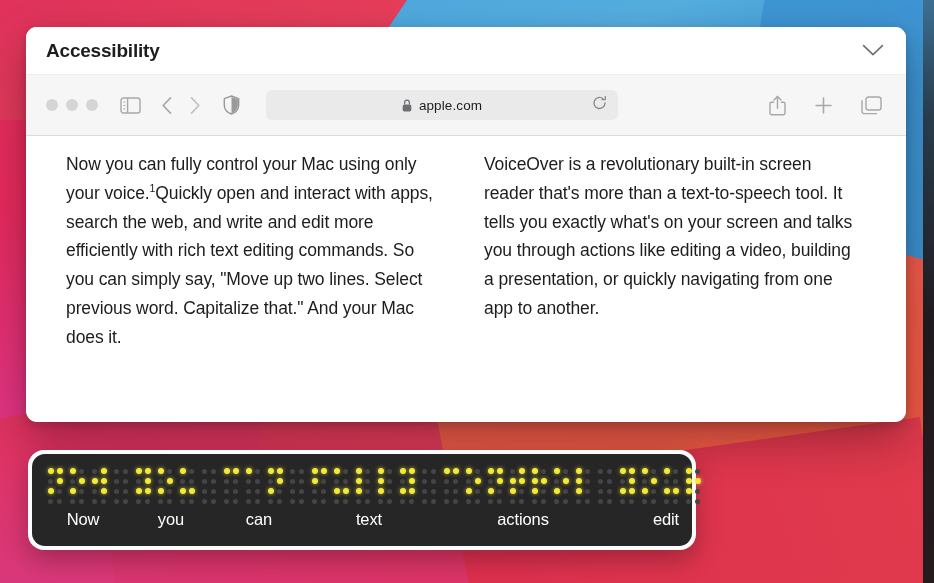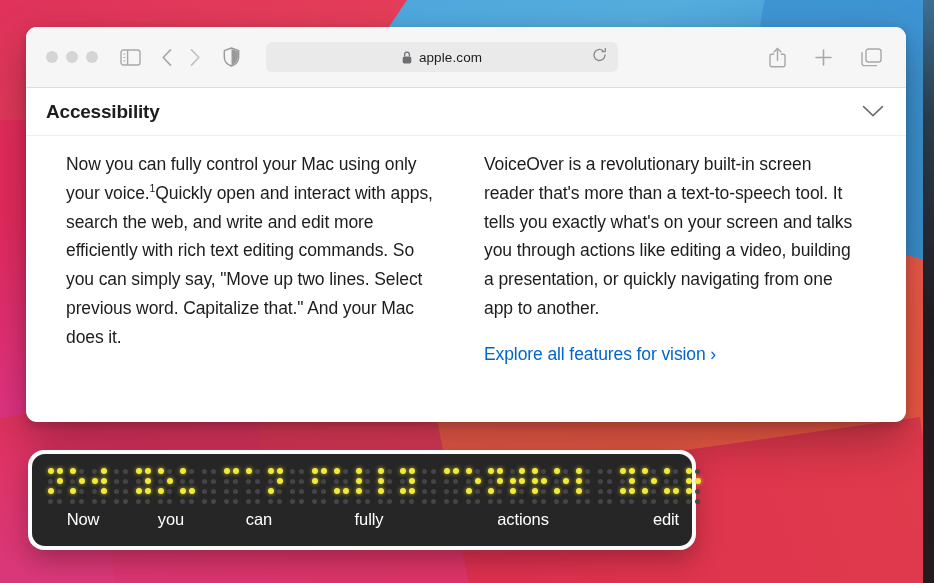--- a/index.html
+++ b/index.html
@@ -204,20 +204,29 @@
   <div class="wp-pinkleft"></div>
   <div class="wp-topred"></div>
   <div class="wp-blue"></div>
   <div class="wp-blue2"></div>
   <div class="wp-crimson-bottom"></div>
   <div class="wp-magenta-bottom"></div>
   <div class="wp-darkedge"></div>
 </div>
 
 <div id="browser-window">
+
+  <div id="page-section-header">
+    <span id="page-title">Accessibility</span>
+    <span id="collapse-chevron">
+      <svg width="22" height="13" viewBox="0 0 22 13" fill="none" stroke="#6e6e73" stroke-width="1.6" stroke-linecap="round" stroke-linejoin="round">
+        <polyline points="1.6,1.6 11,10.6 20.4,1.6"></polyline>
+      </svg>
+    </span>
+  </div>
 
   <div id="toolbar">
 
     <div class="lights">
       <div class="light"></div>
       <div class="light"></div>
       <div class="light"></div>
     </div>
 
     <div class="tb-icon" id="sidebar-toggle">
@@ -281,36 +290,26 @@
       </div>
       <div class="tb-icon">
         <svg width="21" height="19" viewBox="0 0 21 19" fill="none" stroke="#a8a8a8" stroke-width="1.4">
           <rect x="5" y="1" width="15" height="13" rx="2.6"></rect>
           <path d="M15.5 17.6 H3.2 A2.2 2.2 0 0 1 1 15.4 V4.8" stroke-linecap="round"></path>
         </svg>
       </div>
     </div>
   </div>
 
-  <div id="page-section-header">
-    <span id="page-title">Accessibility</span>
-    <span id="collapse-chevron">
-      <svg width="22" height="13" viewBox="0 0 22 13" fill="none" stroke="#6e6e73" stroke-width="1.6" stroke-linecap="round" stroke-linejoin="round">
-        <polyline points="1.6,1.6 11,10.6 20.4,1.6"></polyline>
-      </svg>
-    </span>
-  </div>
-
   <div id="content">
     <div class="col">
       <p class="body-text"><span>Now you can fully control your Mac using only your voice.</span><sup>1</sup><span>Quickly open and interact with apps, search the web, and write and edit more efficiently with rich text editing commands. So you can simply say, "Move up two lines. Select previous word. Capitalize that." And your Mac does it.</span></p>
     </div>
     <div class="col">
       <p class="body-text">VoiceOver is a revolutionary built-in screen reader that's more than a text-to-speech tool. It tells you exactly what's on your screen and talks you through actions like editing a video, building a presentation, or quickly navigating from one app to another.</p>
-      <a id="explore-link" href="#">Explore all features for vision ›</a>
     </div>
   </div>
 </div>
 
 <div id="braille-display">
   <div id="braille-screen">
     <div id="braille-cells">
         <div class="bcell" title="N">
           <div class="bdot on" style="grid-area: 1 / 1;"></div>
           <div class="bdot on" style="grid-area: 1 / 2;"></div>
@@ -612,20 +611,20 @@
           <div class="bdot" style="grid-area: 4 / 2;"></div>
         </div>
       </div>
     <div id="braille-words">
         <span class="bword" style="width: 66px;">Now</span>
         <span class="bword" style="width: 22px;"></span>
         <span class="bword" style="width: 66px;">you</span>
         <span class="bword" style="width: 22px;"></span>
         <span class="bword" style="width: 66px;">can</span>
         <span class="bword" style="width: 22px;"></span>
-        <span class="bword" style="width: 110px;">fully</span>
+        <span class="bword" style="width: 110px;">text</span>
         <span class="bword" style="width: 22px;"></span>
         <span class="bword" style="width: 154px;">actions</span>
         <span class="bword" style="width: 22px;"></span>
         <span class="bword" style="width: 88px;">edit</span>
       </div>
   </div>
 </div>
 
 </body></html>

